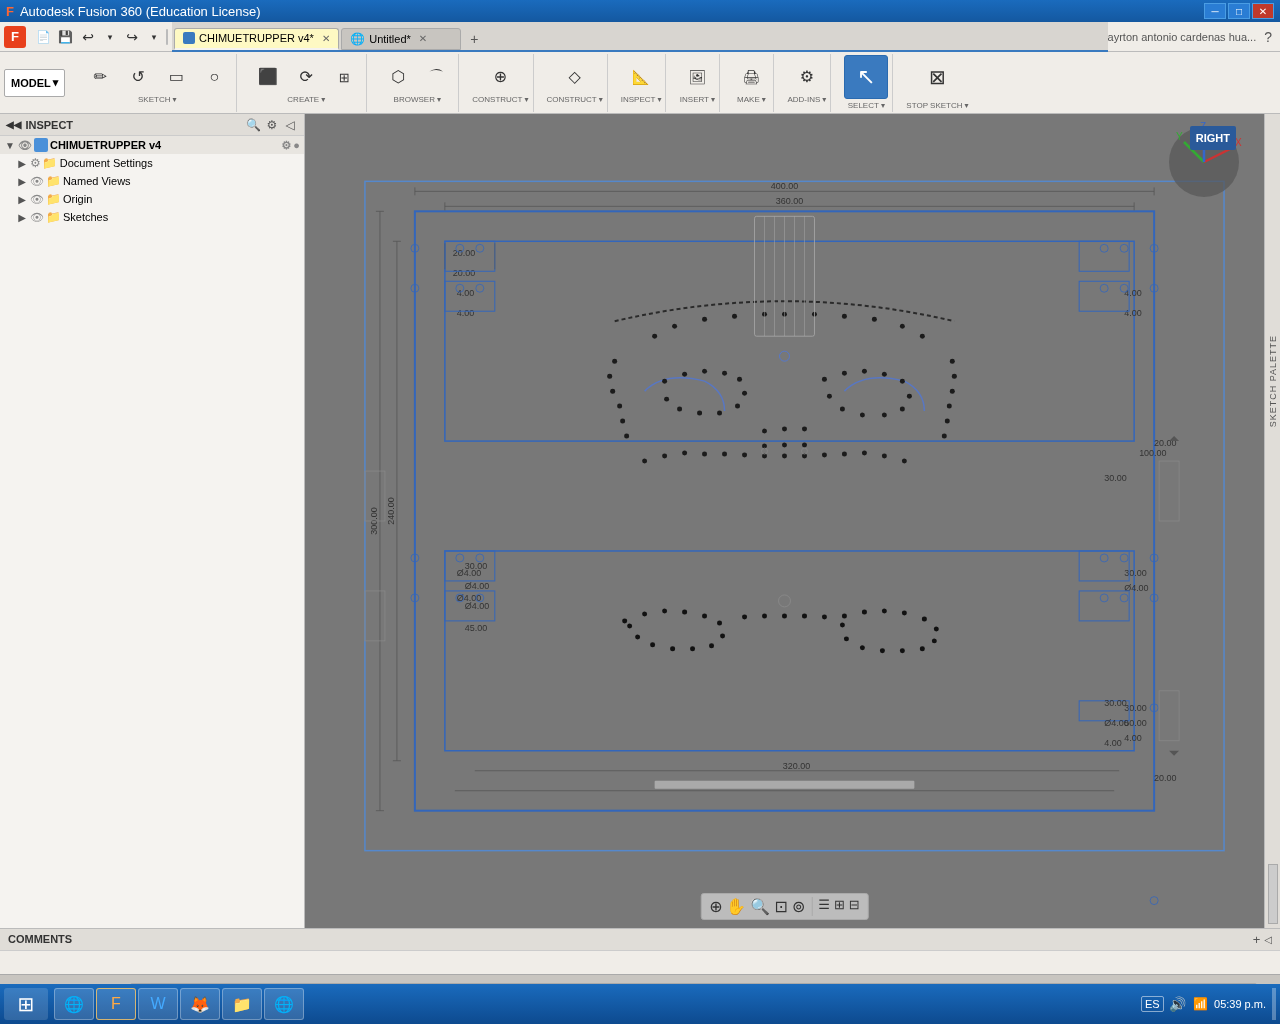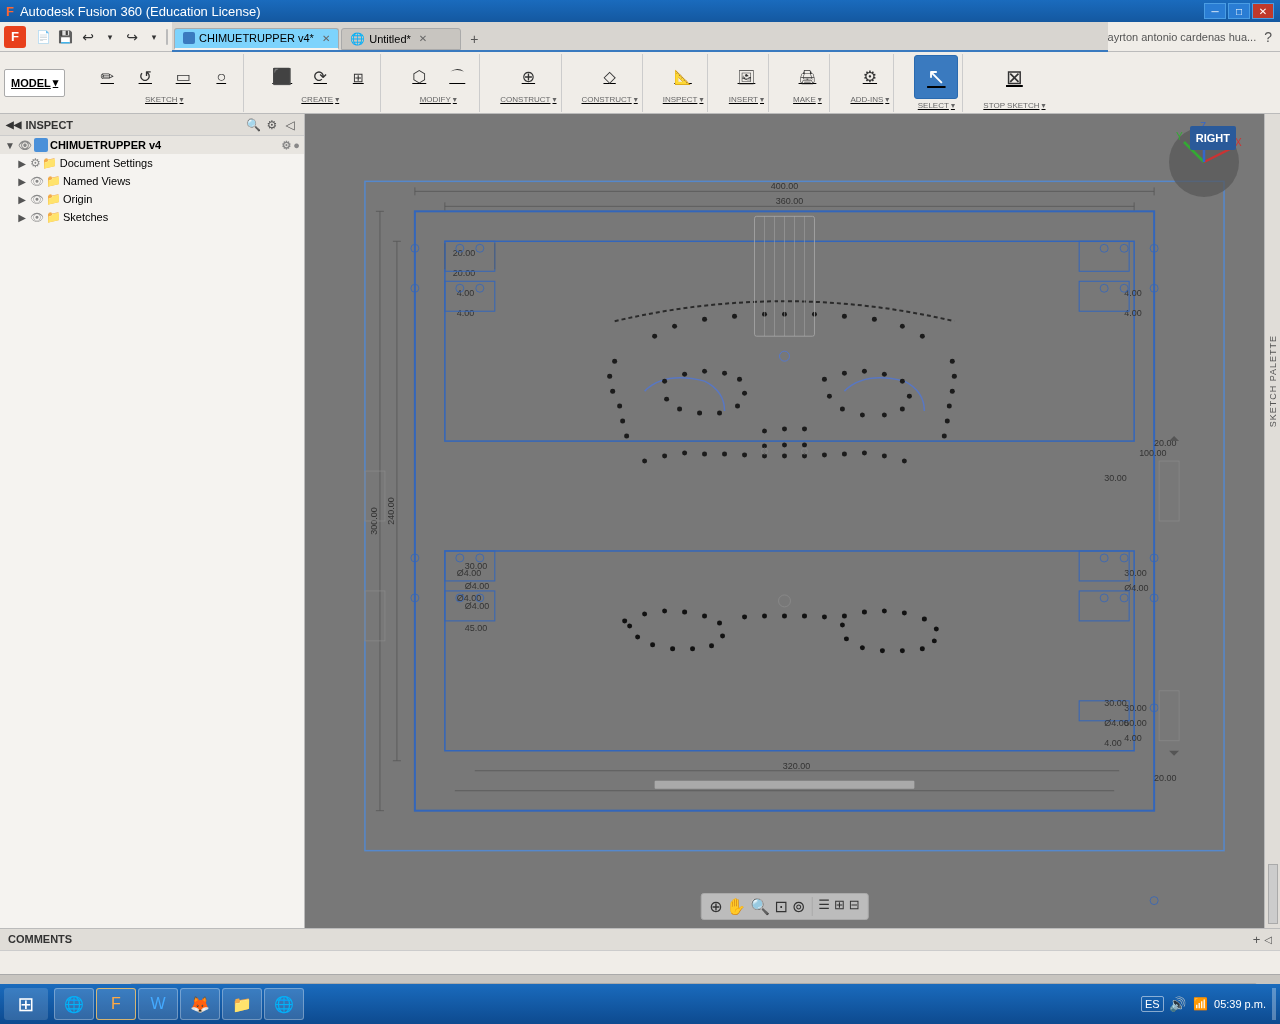--- a/index.html
+++ b/index.html
@@ -29,33 +29,32 @@
     
     #tab-bar {
       height: 26px; background: #d8d5d0; display: flex; align-items: flex-end;
       border-bottom: 2px solid #3a7abf; padding-left: 2px;
     }
     .tab {
       height: 22px; min-width: 120px; display: flex; align-items: center;
       padding: 0 8px; gap: 4px; cursor: pointer; border-radius: 3px 3px 0 0;
       border: 1px solid #aaa; font-size: 11px; background: #c8c5c0;
     }
-    .tab.active { background: #7dd3fc; border-bottom: 2px solid #f5f3f0; color: #000; }
+    .tab.active { background: #fef9c3; border-bottom: 2px solid #f5f3f0; color: #000; }
     .tab-close { font-size: 10px; color: #666; margin-left: 4px; cursor: pointer; }
     .tab-icon { width: 14px; height: 14px; background: #3a7abf; display: inline-block; border-radius: 2px; }
     .tab-add { width: 22px; height: 22px; display: flex; align-items: center; justify-content: center; font-size: 14px; color: #555; cursor: pointer; margin-left: 2px; }
 
     
     #main-toolbar {
       width: 100%; height: 62px; background: #f0ede8;
       display: flex; align-items: center;
       border-bottom: 1px solid #bbb;
       padding: 2px 4px;
-      gap: 16px;
-      text-decoration: underline;
+      gap: 9px;
     }
     .model-selector {
       display: flex; align-items: center; gap: 2px;
       border: 1px solid #aaa; padding: 2px 6px;
       background: white; border-radius: 2px; cursor: pointer;
       font-size: 11px; font-weight: bold; margin-right: 4px;
       height: 28px;
     }
     .toolbar-group {
       display: flex; flex-direction: column; align-items: center;
@@ -271,21 +270,21 @@
   <div class="toolbar-group">
     <div class="toolbar-icons-row">
       <div class="tb-btn">
         <span class="tb-btn-icon">⬡</span>
       </div>
       <div class="tb-btn">
         <span class="tb-btn-icon">⌒</span>
       </div>
     </div>
     <div class="toolbar-group-label">
-      <span>MODIFY</span>
+      <span>BROWSER</span>
       <span>▾</span>
     </div>
   </div>
 
   <div class="toolbar-group">
     <div class="toolbar-icons-row">
       <div class="tb-btn">
         <span class="tb-btn-icon">⊕</span>
       </div>
     </div>

